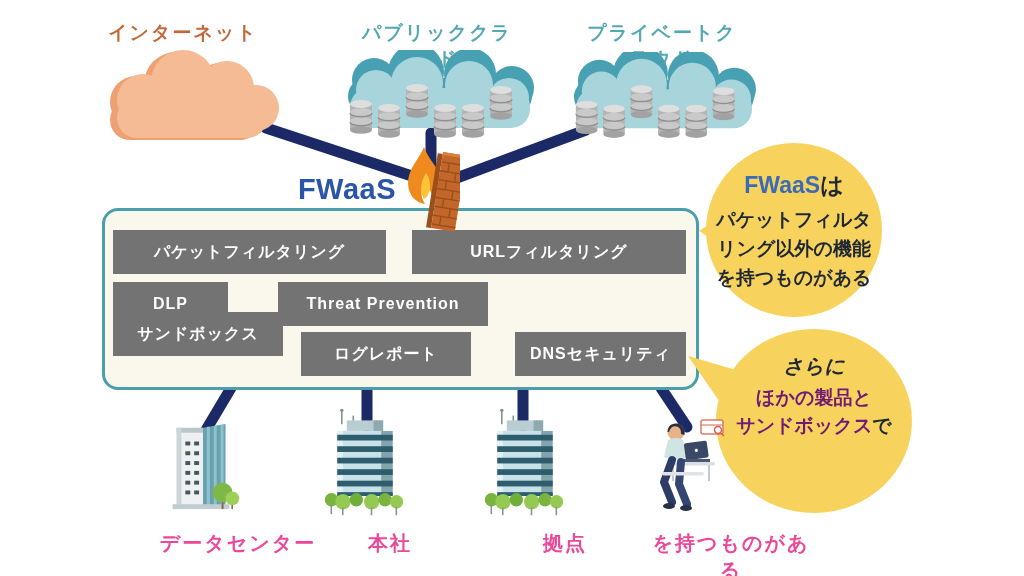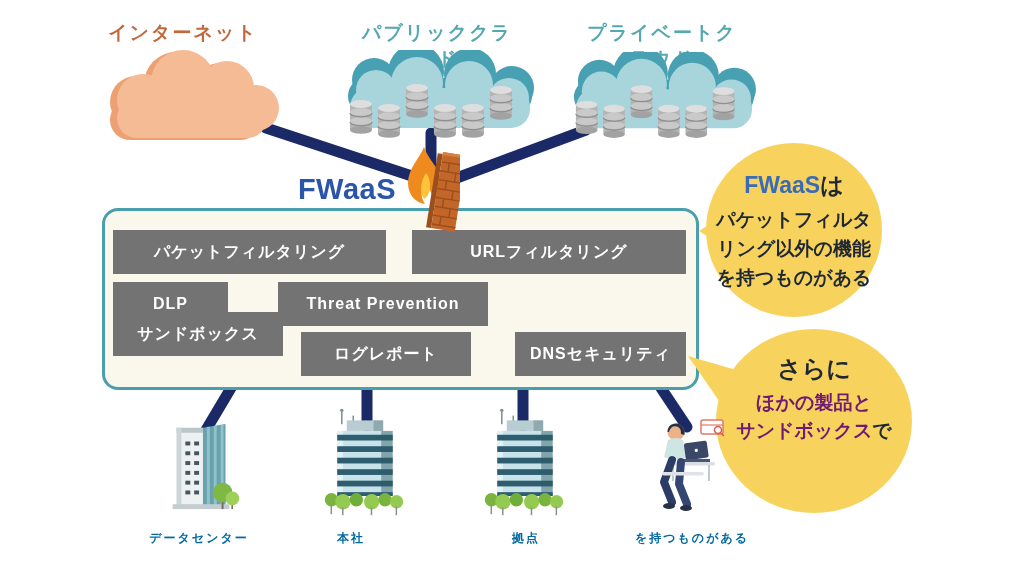--- a/index.html
+++ b/index.html
@@ -20,24 +20,24 @@
   .svc{position:absolute;height:44px;background:#737373;color:#ffffff;font-size:16px;
        letter-spacing:1px;display:flex;align-items:center;justify-content:center;white-space:nowrap;}
   
   .bubble{position:absolute;background:#f7d35e;border-radius:50%;text-align:center;
           color:#1f2733;z-index:5;}
   .bubble .accent{color:#3a6bb5;}
   .bubble2-accent{color:#701a75;}
   .preline{white-space:pre-line;}
   .b1-title{font-size:23px;margin-top:27px;margin-bottom:4px;}
   .b1-body{font-size:19px;line-height:29px;}
-  .b2-title{font-size:24px;margin-top:24px;margin-bottom:4px;}
+  .b2-title{font-size:20px;margin-top:24px;margin-bottom:4px;font-style:italic;}
   .b2-line{font-size:19px;line-height:28px;}
   
-  .ep-label{position:absolute;top:530px;text-align:center;font-size:12px;color:#0369a1;letter-spacing:2px;}
+  .ep-label{position:absolute;top:530px;text-align:center;font-size:20px;color:#ec4899;letter-spacing:2px;margin-left:39px;}
   .z1{z-index:1}.z2{z-index:2}.z3{z-index:3}.z4{z-index:4}.z6{z-index:6}
 </style>
 </head>
 <body>
 
 <div class="stage">
 
   <svg width="0" height="0" style="position:absolute" aria-hidden="true">
     <defs>
       <symbol id="sym-db" viewBox="0 0 26 36">

